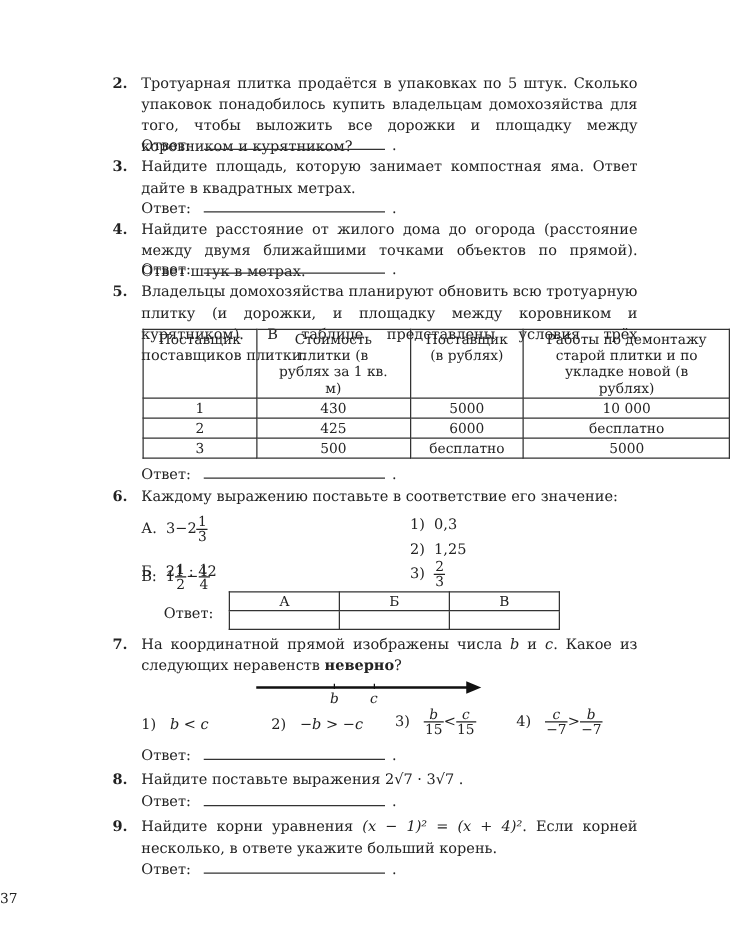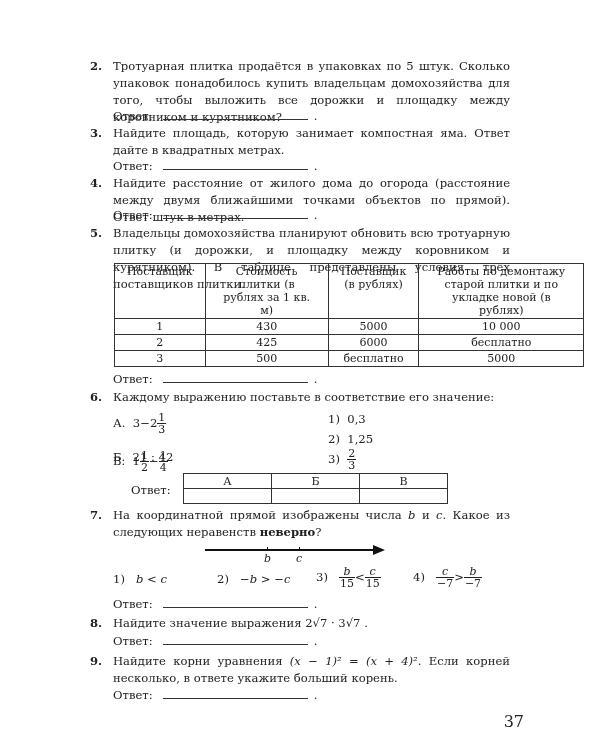--- a/index.html
+++ b/index.html
@@ -17,21 +17,21 @@
   .frac { display: inline-block; vertical-align: middle; text-align: center; line-height: 11px; font-size: 11px; }
   .frac .n { display: block; border-bottom: 1px solid #222; padding: 0 1px; }
   .frac .d { display: block; padding: 0 1px; }
   .abs { position: absolute; font-size: 11.6px; }
   table.match { position: absolute; left: 183px; top: 473px; border-collapse: collapse; font-size: 11px; }
   table.match td { border: 1px solid #333; width: 87px; height: 14px; text-align: center; padding: 0; line-height: 13px; }
   .arrowline { position: absolute; left: 205px; top: 549px; width: 170px; height: 2px; background: #111; }
   .arrowhead { position: absolute; left: 373px; top: 545px; width: 0; height: 0; border-left: 12px solid #111; border-top: 5px solid transparent; border-bottom: 5px solid transparent; }
   .tick { position: absolute; width: 1px; height: 4px; background: #111; top: 547px; }
   .it { font-style: italic; }
-  .pgnum { position: absolute; left: 0; width: 524px; top: 712px; text-align: right; font-size: 16px; }
+  .pgnum { position: absolute; left: 0; width: 524px; top: 712px; text-align: left; font-size: 11px; }
 </style>
 </head>
 <body>
 
 <div class="page">
 
   <div class="task" style="top:58px">
     <span class="num">2.</span>
     <div class="txt">Тротуарная плитка продаётся в упаковках по 5 штук. Сколько упаковок понадобилось купить владельцам домохозяйства для того, чтобы выложить все дорожки и площадку между коровником и курятником?</div>
   </div>
@@ -149,21 +149,21 @@
   <div class="abs" style="left:217px; top:572px"><span>2)</span>&nbsp;&nbsp; −<span class="it">b</span> &gt; −<span class="it">c</span></div>
   <div class="abs" style="left:316px; top:566px"><span>3)</span>&nbsp;&nbsp; <span class="frac"><span class="n it">b</span><span class="d">15</span></span>&lt;<span class="frac"><span class="n it">c</span><span class="d">15</span></span></div>
   <div class="abs" style="left:413px; top:566px"><span>4)</span>&nbsp;&nbsp; <span class="frac"><span class="n it">c</span><span class="d">−7</span></span>&gt;<span class="frac"><span class="n it">b</span><span class="d">−7</span></span></div>
 
   <div class="ans" style="top:597px">
     <span>Ответ:</span><span class="line"></span><span class="dot">.</span>
   </div>
 
   <div class="task" style="top:615px">
     <span class="num">8.</span>
-    <div class="txt"><span>Найдите значение выражения</span> <span>2√7 · 3√7</span> <span>.</span></div>
+    <div class="txt"><span>Найдите поставьте выражения</span> <span>2√7 · 3√7</span> <span>.</span></div>
   </div>
   <div class="ans" style="top:634px">
     <span>Ответ:</span><span class="line"></span><span class="dot">.</span>
   </div>
 
   <div class="task" style="top:653px">
     <span class="num">9.</span>
     <div class="txt"><span>Найдите корни уравнения</span> <span class="it">(x − 1)² = (x + 4)²</span><span>. Если корней несколько, в ответе укажите больший корень.</span></div>
   </div>
   <div class="ans" style="top:688px">

